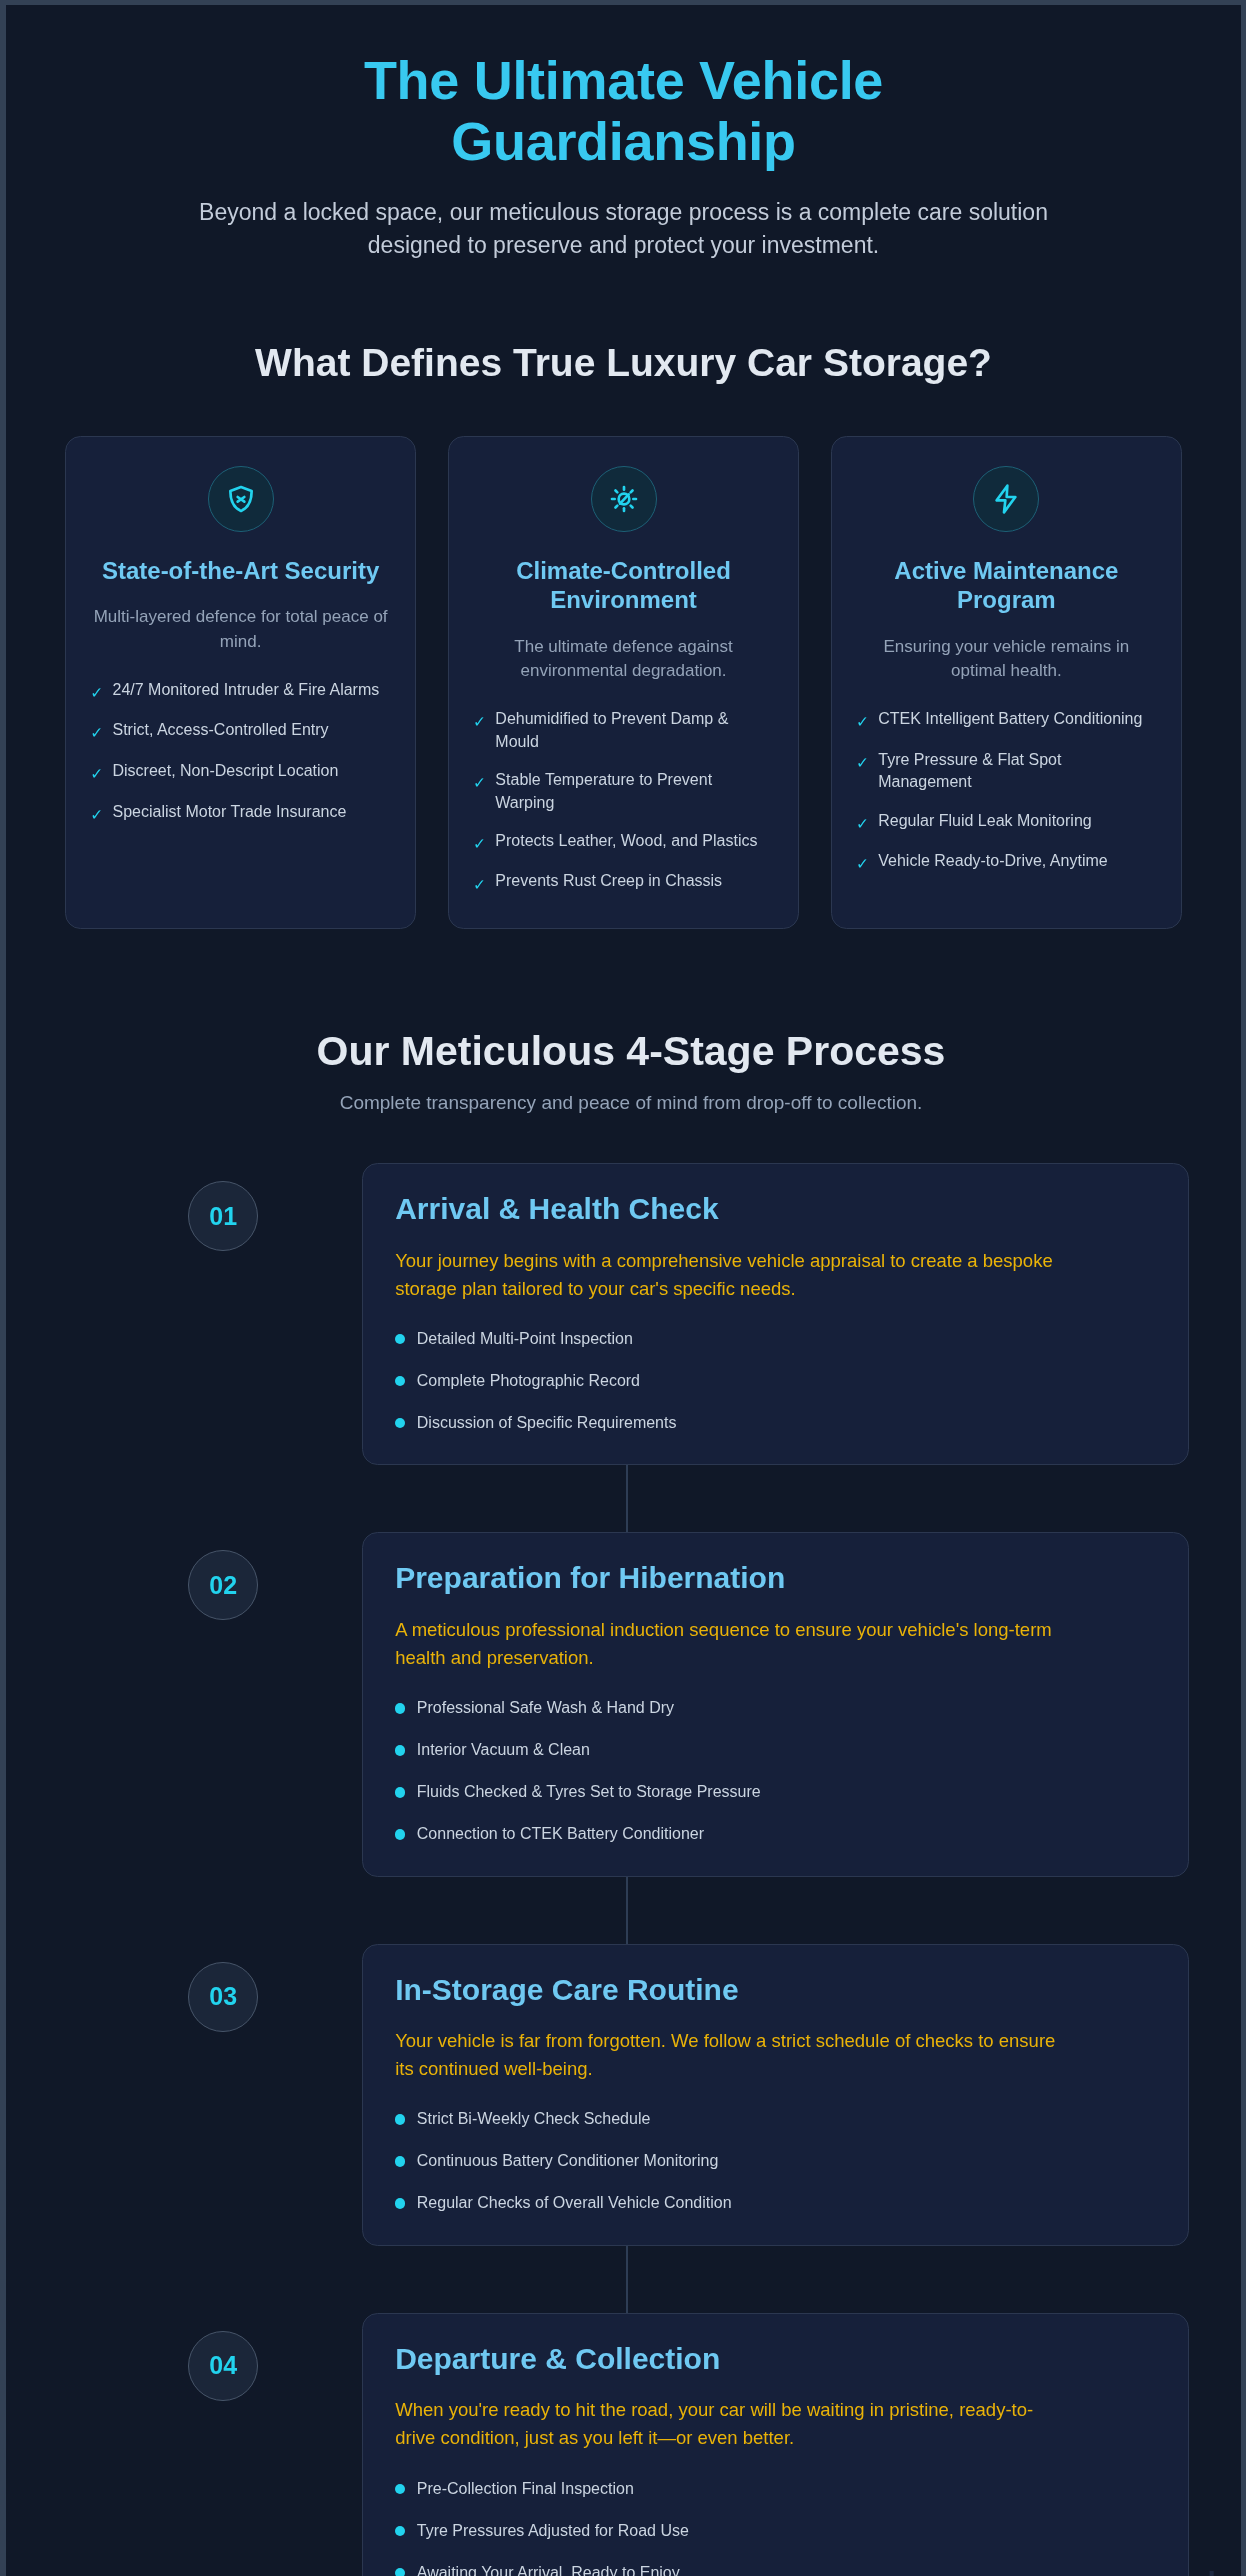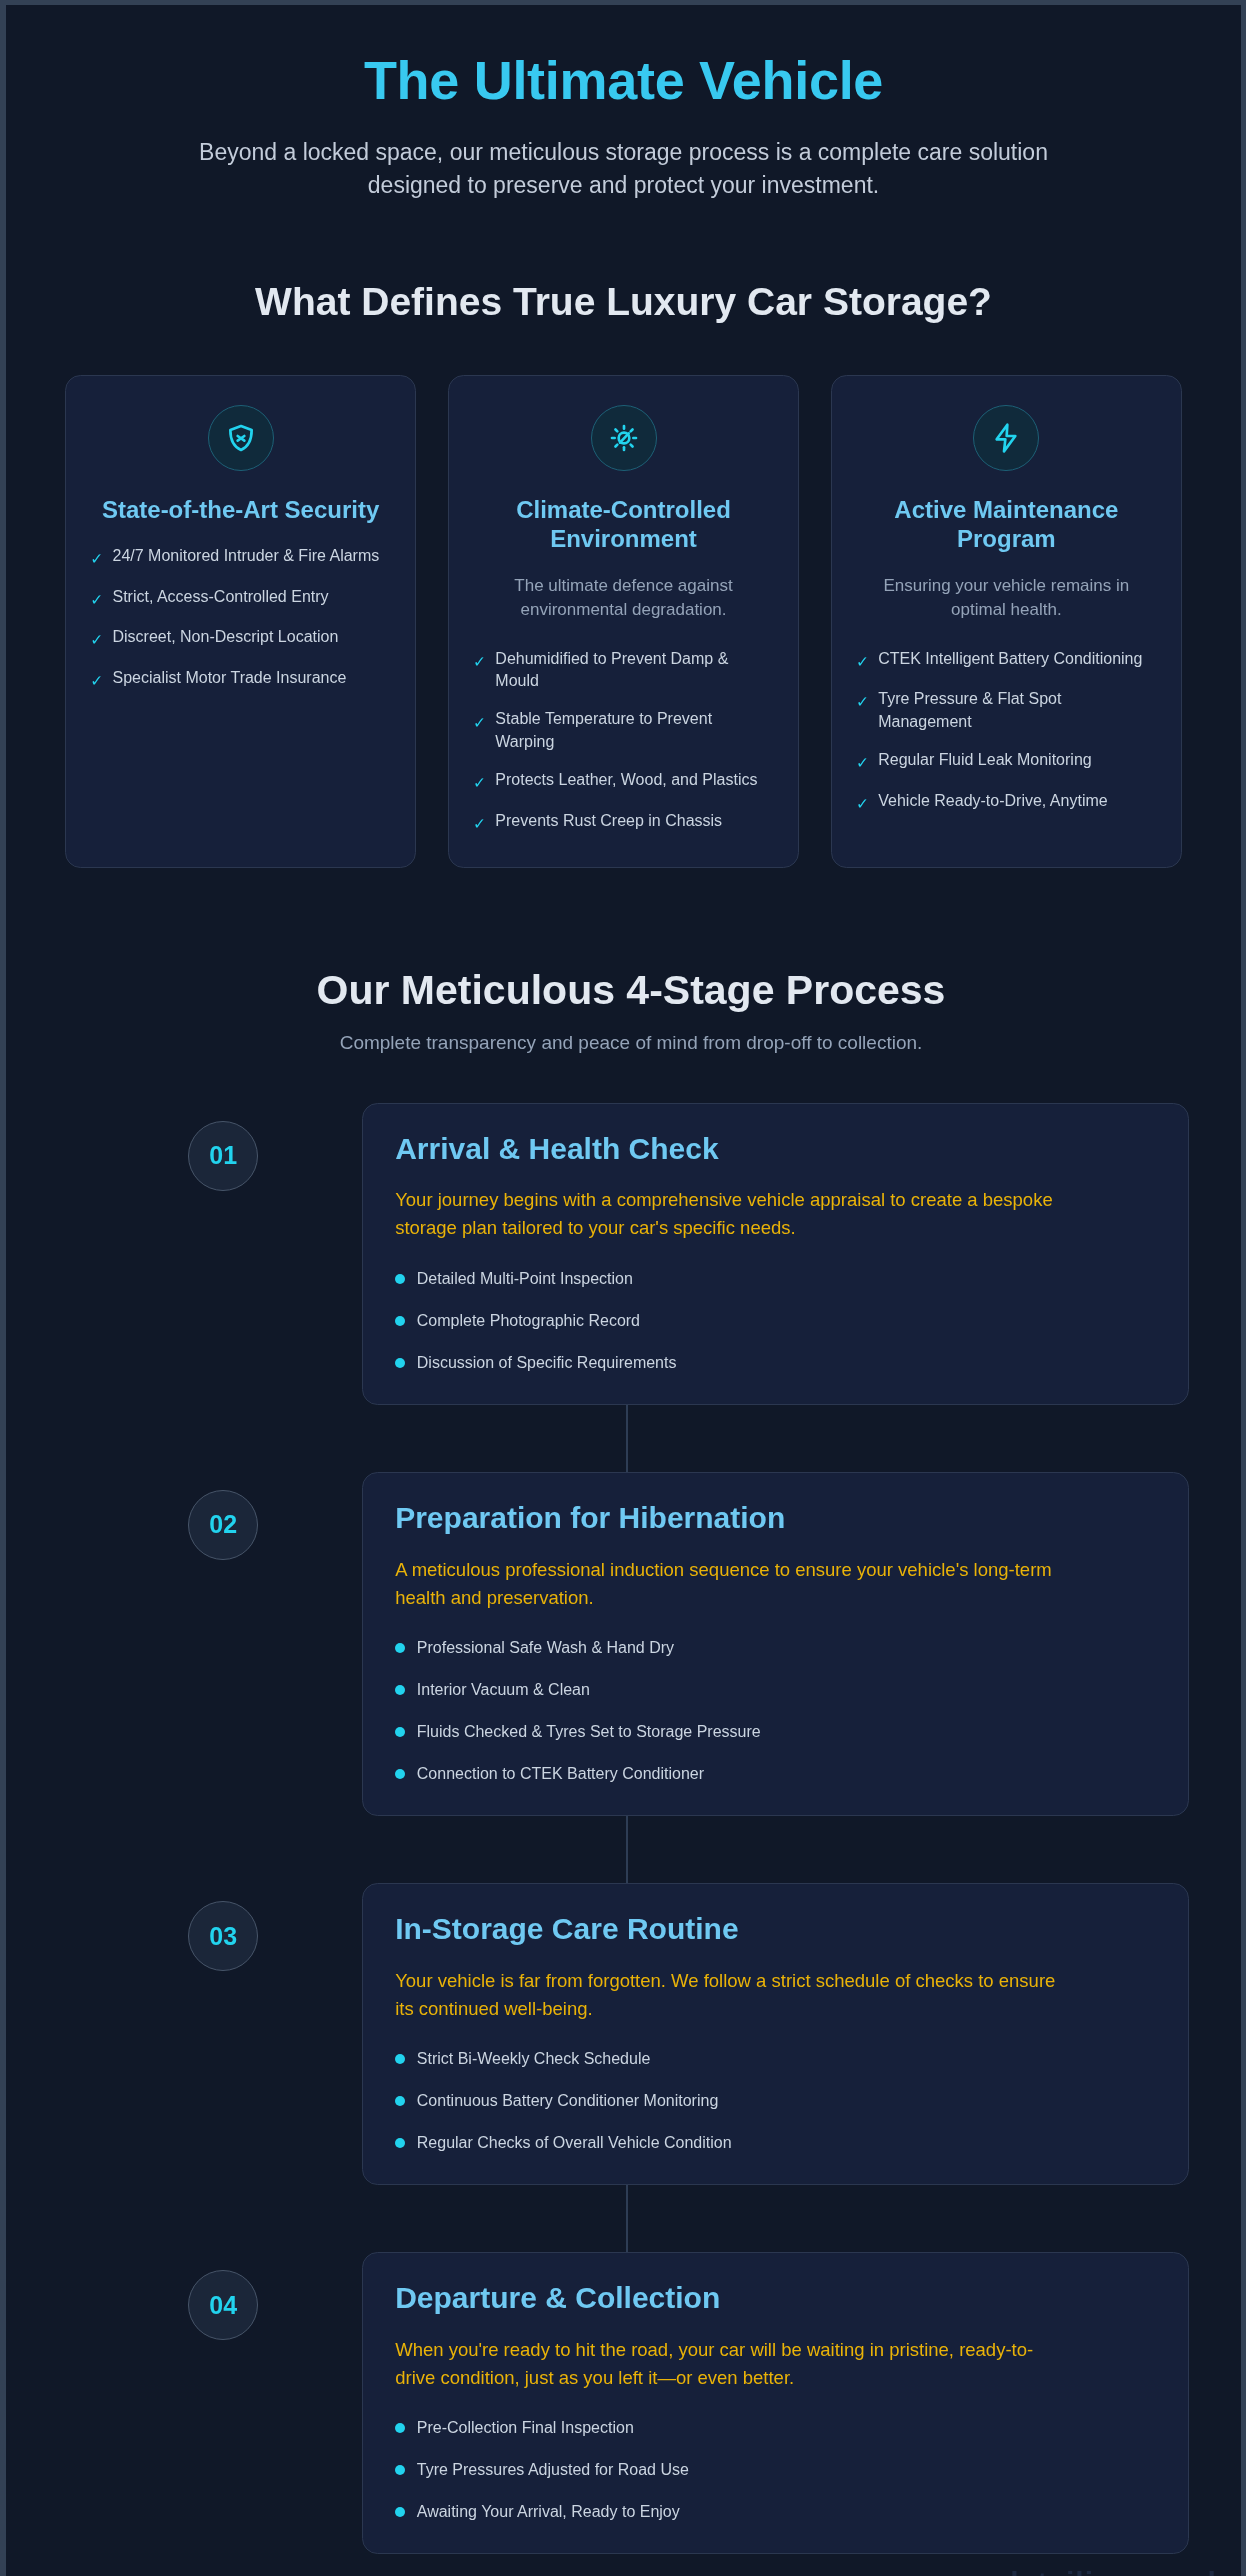--- a/index.html
+++ b/index.html
@@ -250,37 +250,39 @@
 </style>
 </head>
 <body>
 
 <div class="page-frame">
 <div class="page">
 
   <header class="hero">
     <h1 class="hero-title">
       <span>The Ultimate Vehicle</span><br>
+      <span>Guardianship</span>
     </h1>
     <p class="hero-sub">Beyond a locked space, our meticulous storage process is a complete care solution designed to preserve and protect your investment.</p>
   </header>
 
   <h2 class="section-heading defines-heading">What Defines True Luxury Car Storage?</h2>
 
   <section class="cards">
 
     <article class="card">
       <div class="card-icon-wrap">
         <svg viewBox="0 0 24 24" fill="none" stroke="#22d3ee" stroke-width="2" stroke-linecap="round" stroke-linejoin="round">
           <path d="M12 3 L20 6 C20 14 16.5 19 12 21 C7.5 19 4 14 4 6 Z"></path>
           <path d="M9.5 10.5 L14.5 14"></path>
           <path d="M14.5 10.5 L9.5 14"></path>
         </svg>
       </div>
       <h3 class="card-title">State-of-the-Art Security</h3>
+      <p class="card-desc">Multi-layered defence for total peace of mind.</p>
       <ul class="card-list">
         <li>
               <span class="tick">✓</span>
               <span>24/7 Monitored Intruder &amp; Fire Alarms</span>
             </li>
         <li>
               <span class="tick">✓</span>
               <span>Strict, Access-Controlled Entry</span>
             </li>
         <li>

